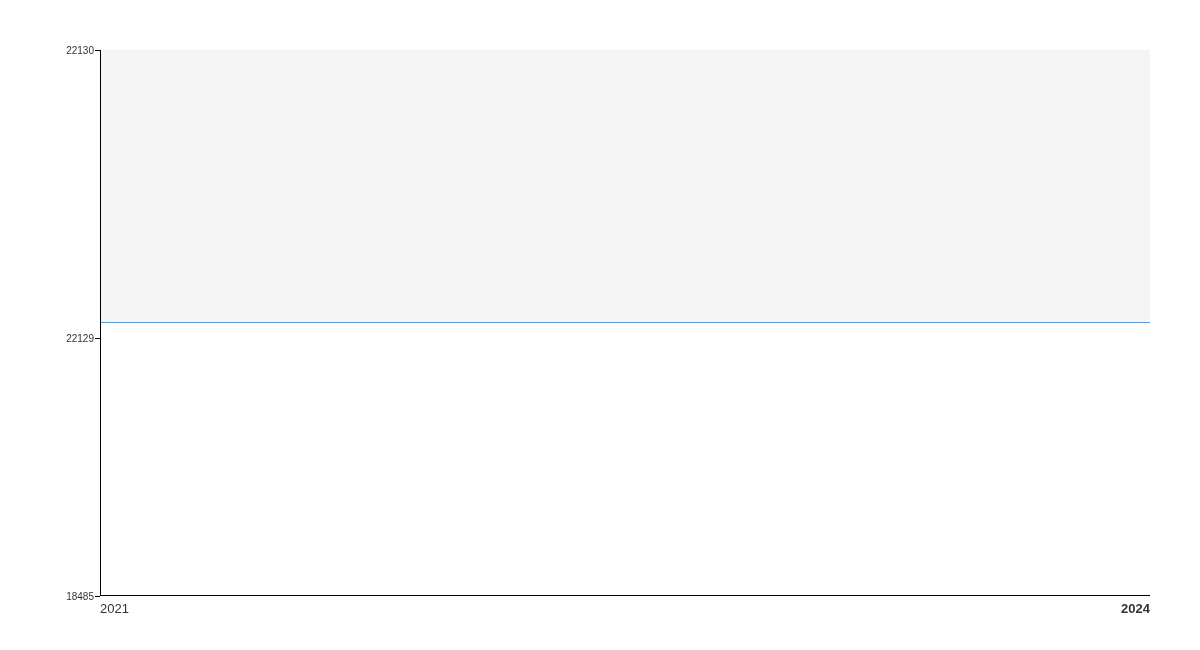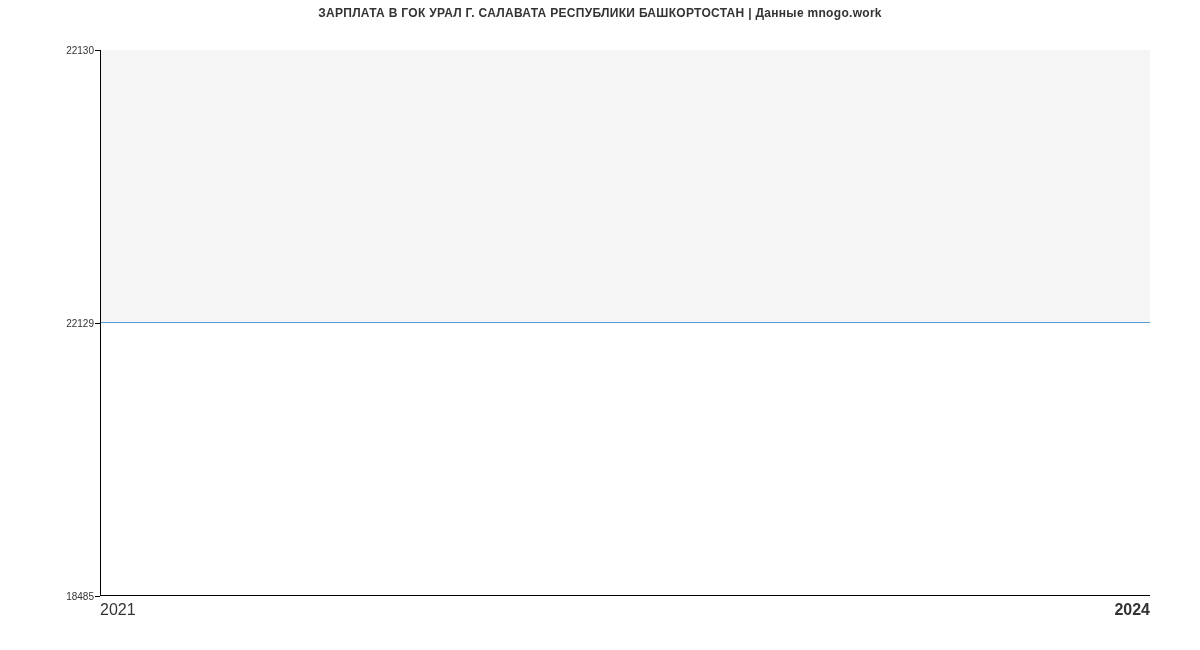--- a/index.html
+++ b/index.html
@@ -76,33 +76,32 @@
     .y-tick-mark {
       position: absolute;
       left: 95px;
       width: 5px;
       height: 1px;
       background: #000;
     }
     .x-tick-label {
       position: absolute;
       top: 601px;
-      font-size: 16px;
+      font-size: 13px;
       color: #333;
       transform: translateX(-50%);
     }
     .y-tick-top { top: 50px; }
-    .y-tick-mid { top: 323px; }
+    .y-tick-mid { top: 338px; }
     .y-tick-bot { top: 596px; }
   </style>
 </head>
 <body>
 
 <div class="chart-container">
-  <div class="chart-title">ЗАРПЛАТА В ГОК УРАЛ Г. САЛАВАТА РЕСПУБЛИКИ БАШКОРТОСТАН | Данные mnogo.work</div>
 
   <div class="plot-area">
     <div class="plot-upper-half"></div>
     <div class="plot-lower-half"></div>
     <div class="data-line"></div>
   </div>
 
   <span class="y-tick-mark y-tick-top"></span>
   <span class="y-tick-mark y-tick-mid"></span>
   <span class="y-tick-mark y-tick-bot"></span>

